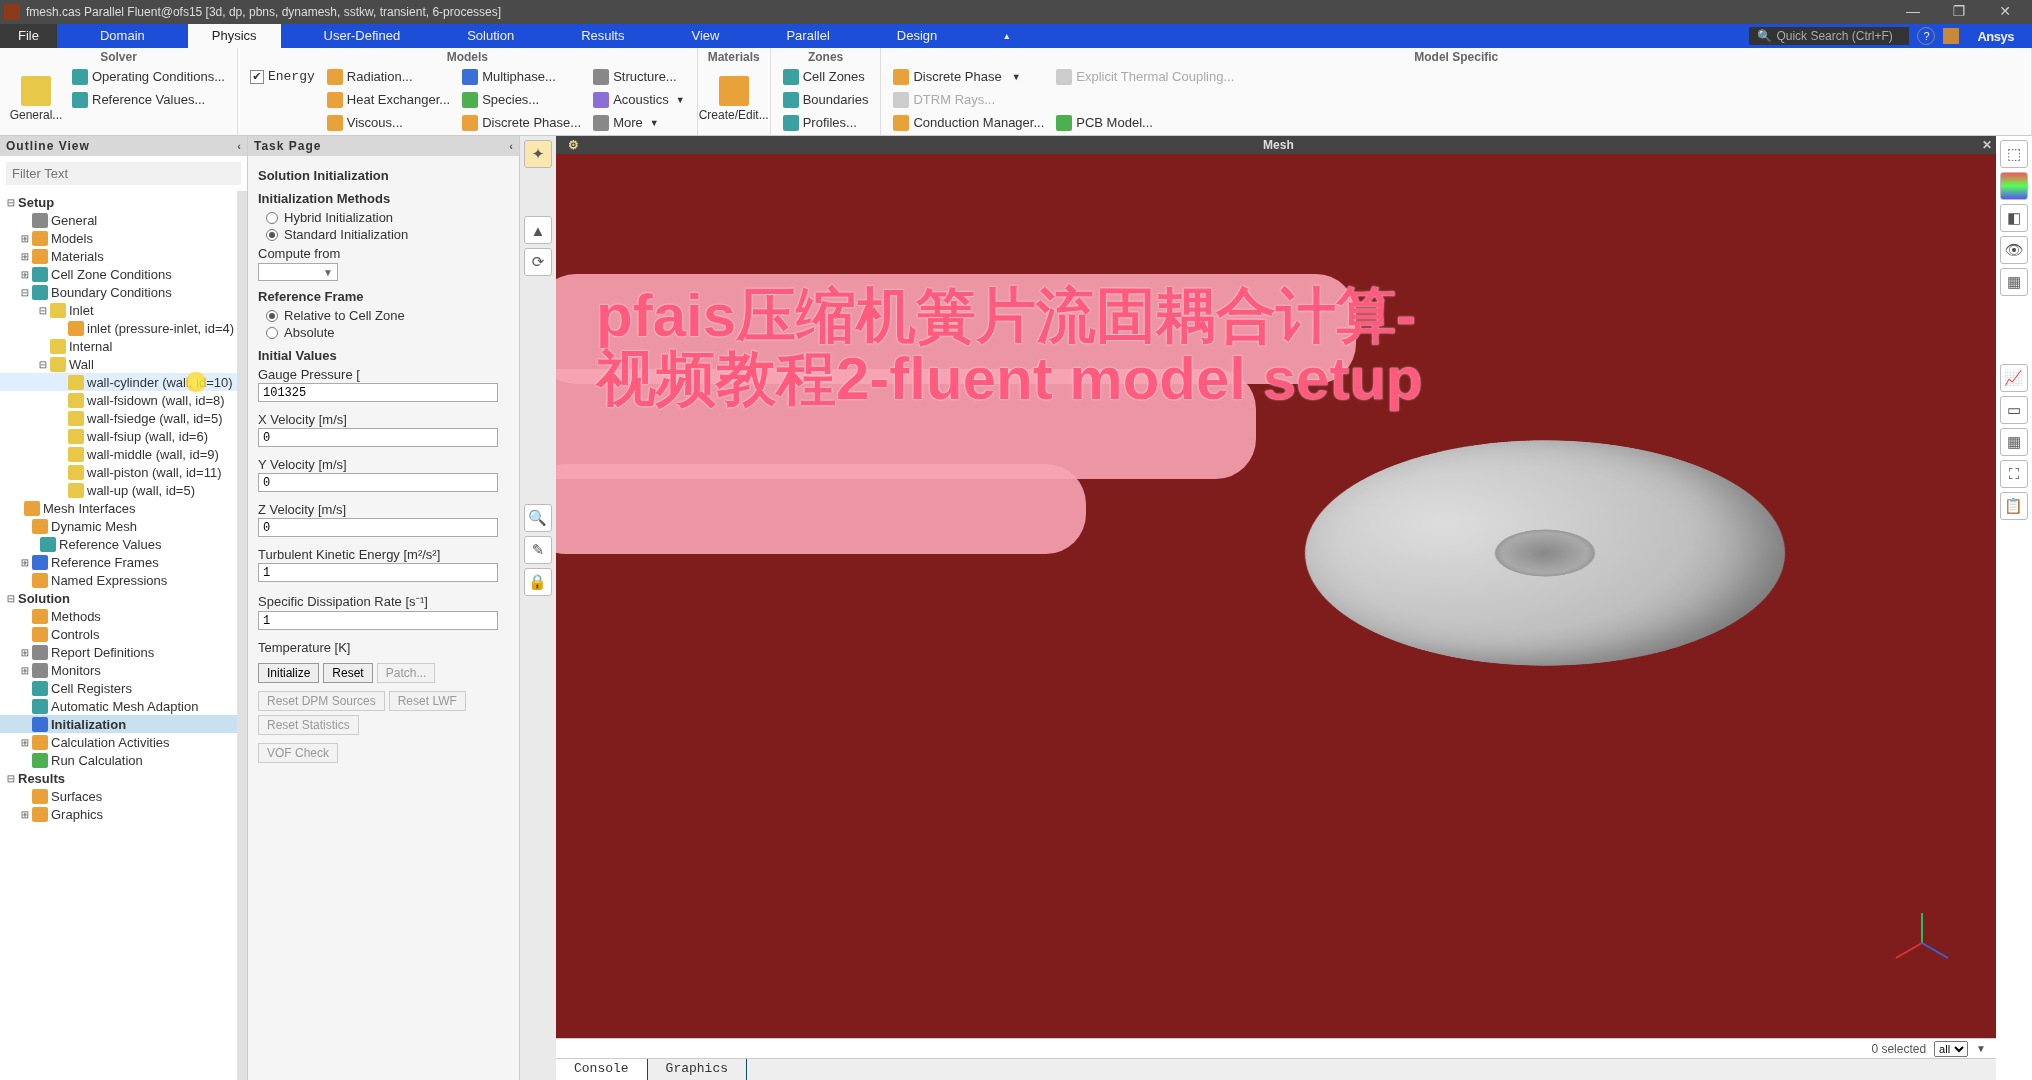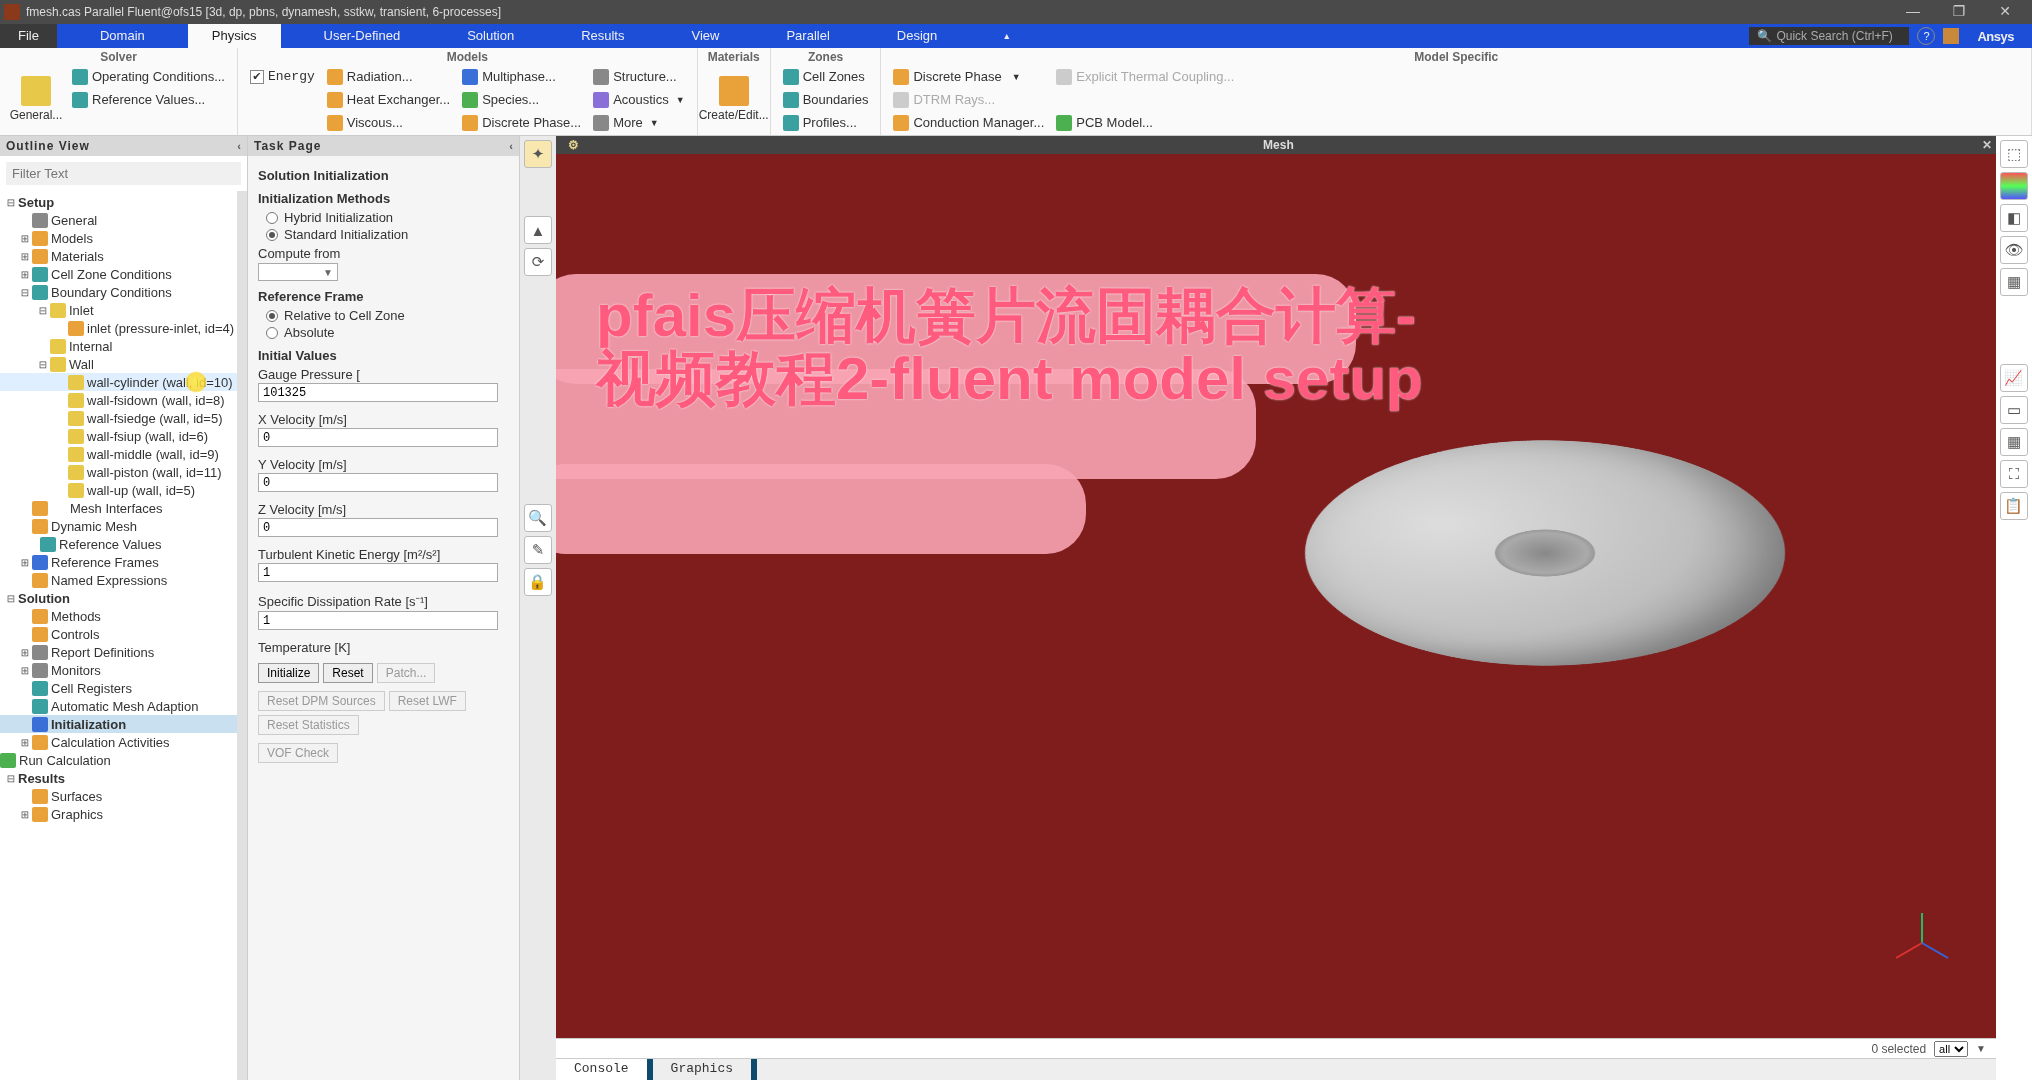--- a/index.html
+++ b/index.html
@@ -86,21 +86,21 @@
 
 .triad { position:absolute; right:40px; bottom:60px; width:70px; height:70px; }
 .triad .ax { position:absolute; left:50%; top:50%; width:2px; height:30px; transform-origin: top center; }
 .triad .z { background:#2b6; transform: rotate(180deg); }
 .triad .x { background:#d33; transform: rotate(60deg); }
 .triad .y { background:#36d; transform: rotate(-60deg); }
 
 .status { height: 20px; background: #fff; border-top: 1px solid #ccc; display: flex; align-items: center; justify-content: flex-end; gap: 8px; padding: 0 10px; font-size: 12px; color: #555; }
 .status select { font-size:11px; }
 .bottom-tabs { height: 22px; background: #eee; border-top: 1px solid #ccc; display: flex; }
-.bottom-tabs .btab { padding: 2px 18px; border-right: 6px solid #0c4a6e; font-size: 13px; cursor:pointer; font-family: "Courier New", monospace; }
+.bottom-tabs .btab { padding: 2px 18px; border-right: 1px solid #0c4a6e; font-size: 13px; cursor:pointer; font-family: "Courier New", monospace; }
 .bottom-tabs .btab.active { background: #fff; }
 
 
 .c-orange{background:#e9a23a;} .c-teal{background:#3aa0a0;} .c-blue{background:#3a6fd8;}
 .c-green{background:#4caf50;} .c-gray{background:#888;} .c-yel{background:#e8c848;} .c-pur{background:#8a6fd8;}
 .ico, .tico, .big-ico { border-radius:2px; }
 </style>
 </head>
 <body>
 
@@ -352,21 +352,21 @@
             <span>wall-middle (wall, id=9)</span>
           </div>
       <div class="tree-row" style="padding-left:68px;">
             <div class="tico c-yel"></div>
             <span>wall-piston (wall, id=11)</span>
           </div>
       <div class="tree-row" style="padding-left:68px;">
             <div class="tico c-yel"></div>
             <span>wall-up (wall, id=5)</span>
           </div>
-      <div class="tree-row" style="padding-left:32px;gap:19px;">
+      <div class="tree-row" style="padding-left:24px;">
             <div class="tico c-orange"></div>
             <span>Mesh Interfaces</span>
           </div>
       <div class="tree-row" style="padding-left:32px;">
             <div class="tico c-orange"></div>
             <span>Dynamic Mesh</span>
           </div>
       <div class="tree-row" style="padding-left:40px;">
             <div class="tico c-teal"></div>
             <span>Reference Values</span>
@@ -412,21 +412,21 @@
           </div>
       <div class="tree-row highlight" style="padding-left:32px;">
             <div class="tico c-blue"></div>
             <span>Initialization</span>
           </div>
       <div class="tree-row" style="padding-left:18px;">
             <span class="tw">⊞</span>
             <div class="tico c-orange"></div>
             <span>Calculation Activities</span>
           </div>
-      <div class="tree-row" style="">
+      <div class="tree-row" style="padding-left:32px;">
             <div class="tico c-green"></div>
             <span>Run Calculation</span>
           </div>
       <div class="tree-row" style="padding-left:4px;">
             <span class="tw">⊟</span>
             <b>Results</b>
           </div>
       <div class="tree-row" style="padding-left:32px;">
             <div class="tico c-orange"></div>
             <span>Surfaces</span>

